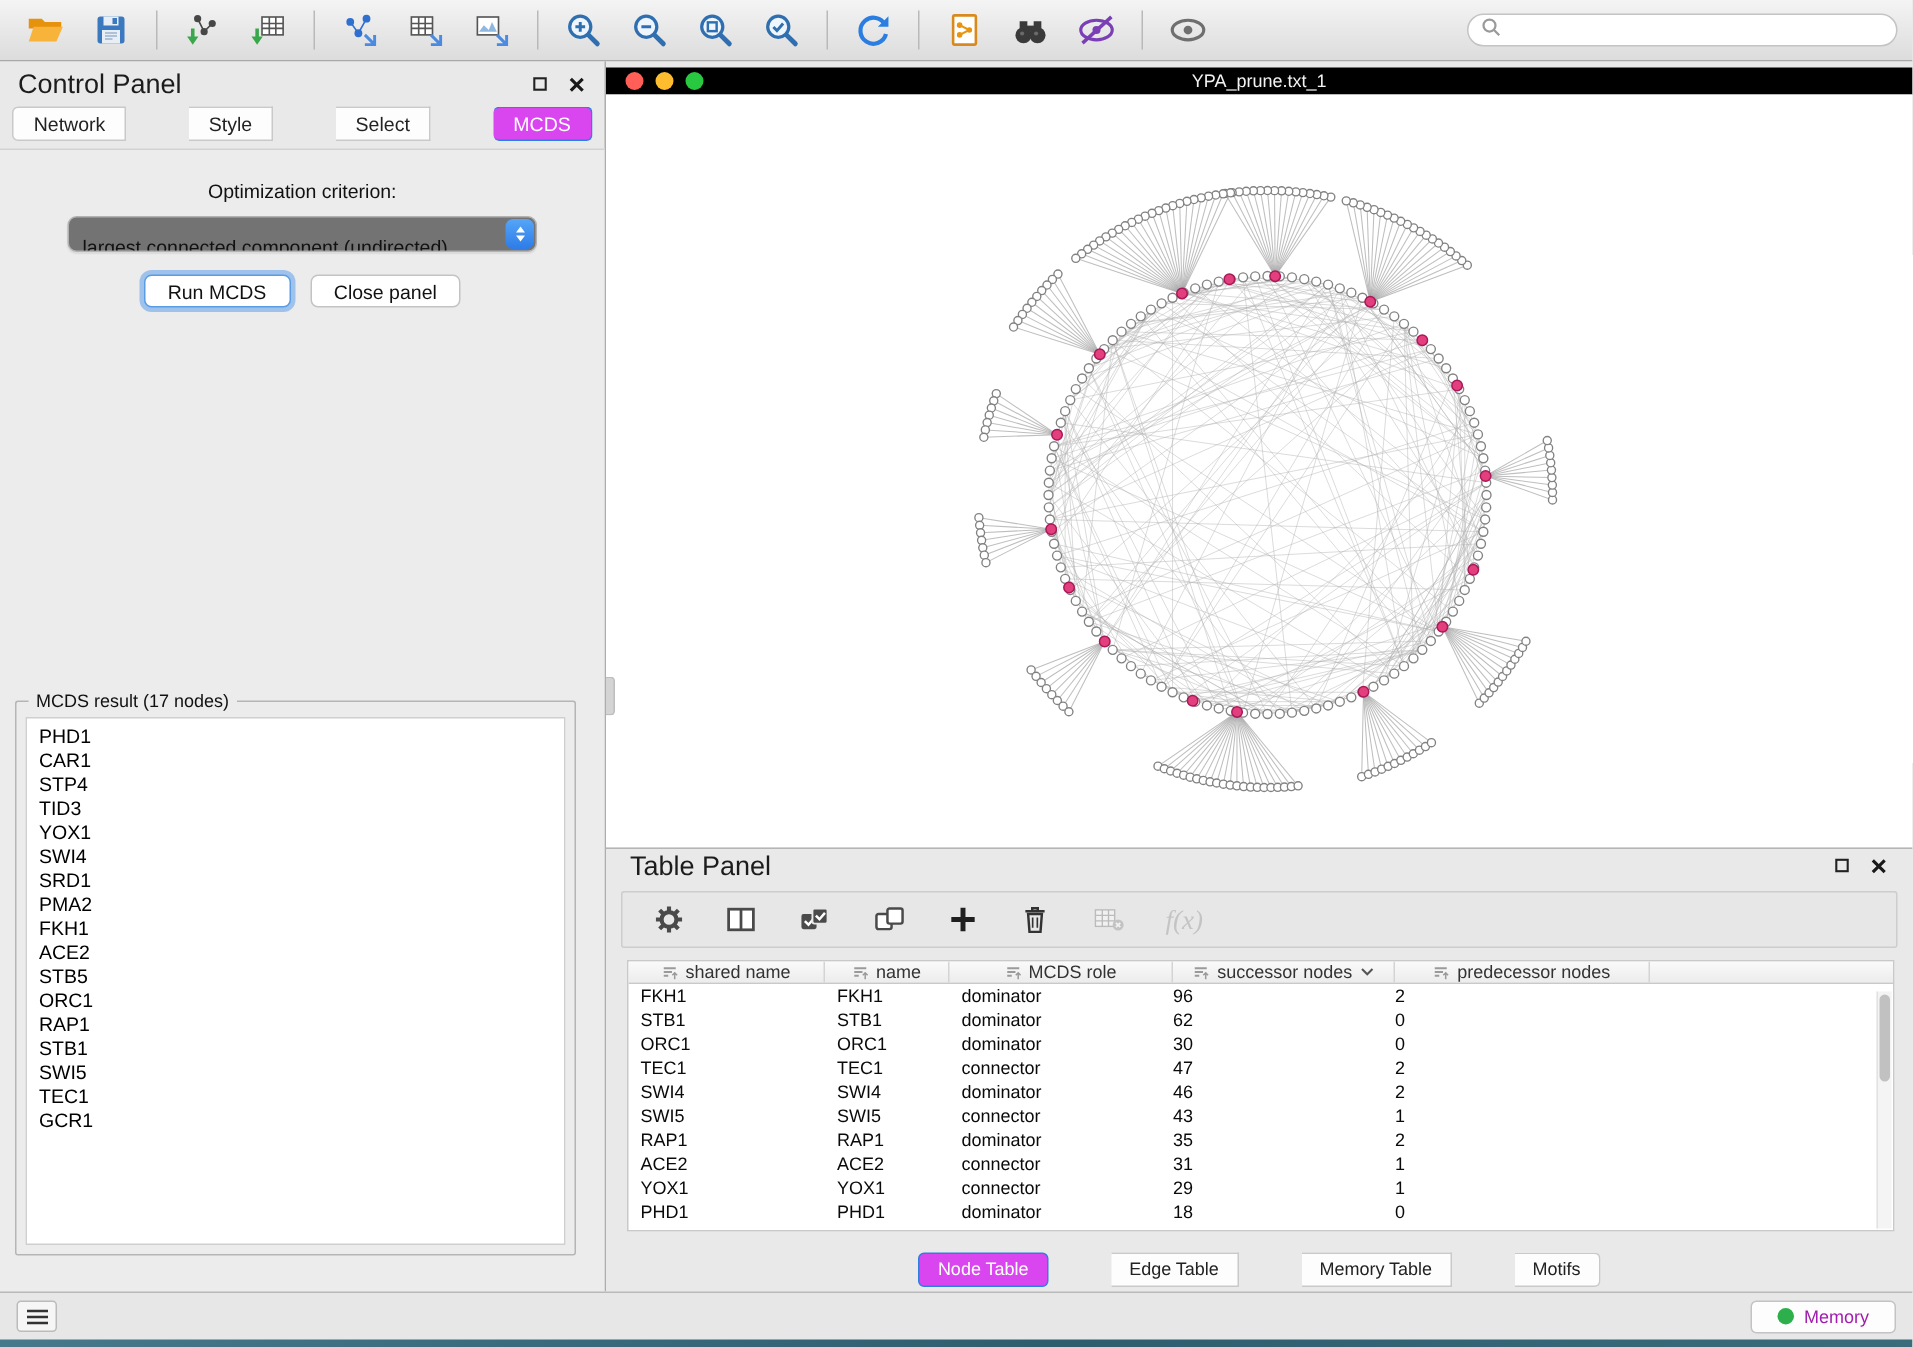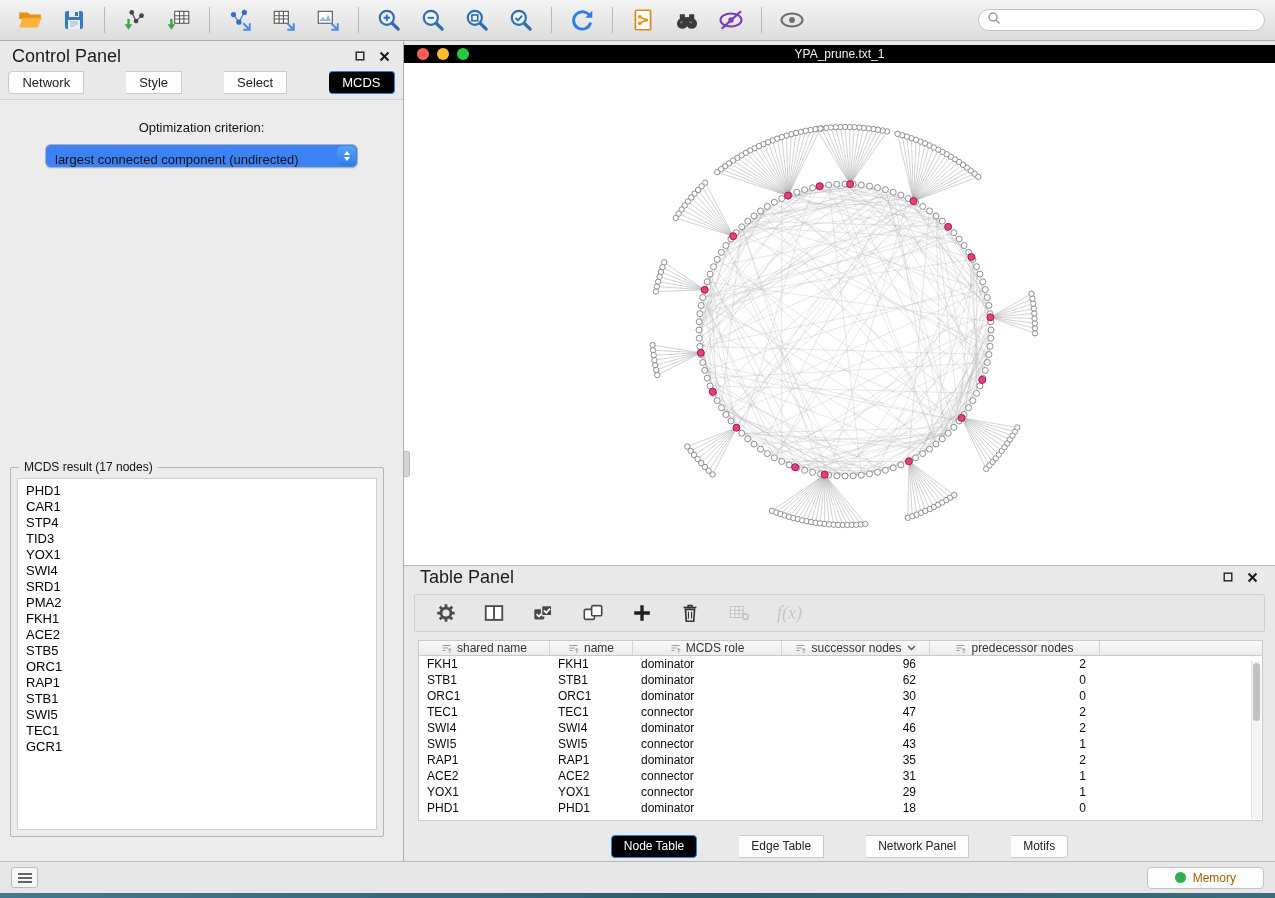--- a/index.html
+++ b/index.html
@@ -35,27 +35,27 @@
   .win-icons { margin-left:auto; display:flex; gap:10px; align-items:center; }
   .win-icon { width:14px; height:14px; display:flex; align-items:center; justify-content:center; cursor:pointer; background:none; border:none; }
   .seg { display:flex; justify-content:center;gap:42px; }
   .seg-btn {
     background:#fdfdfd; border:1px solid #c9c9c9; border-left:none;
     padding:3px 13px; font-size:13px; color:#222; cursor:pointer; line-height:15px;
     font-family:"Liberation Sans", sans-serif;
   }
   .seg-btn:first-child { border-left:1px solid #c9c9c9; border-radius:4px 0 0 4px; }
   .seg-btn:last-child { border-radius:0 4px 4px 0; }
-  .seg-btn.active { background:#000000; color:#fff; border-color:#2c7fdc; border-radius:4px; }
+  .seg-btn.active { background:#d946ef; color:#fff; border-color:#2c7fdc; border-radius:4px; }
   .cp-content { position:absolute; top:58px; left:0; right:0; bottom:0; background:#ececec; border-top:1px solid #d2d2d2; }
   .opt-label { text-align:center; margin-top:20px; font-size:13px; color:#111; }
   .dropdown {
-    width:313px; height:24px; margin:9px auto 0; background:#3b82f6;
+    width:313px; height:24px; margin:9px auto 0; background:#737373;
     border:1px solid #b2b2b2; border-radius:6px; position:relative;
-    display:flex; align-items:flex-end; padding:16px 26px 0 9px; font-size:13px; color:#111;
+    display:flex; align-items:center; padding:16px 26px 0 9px; font-size:13px; color:#111;
     box-shadow:0 1px 1px rgba(0,0,0,.08); cursor:pointer; white-space:nowrap; overflow:hidden;
   }
   .stepper {
     position:absolute; right:1px; top:1px; bottom:1px; width:19px; border-radius:5px;
     background:linear-gradient(#55a5f8,#2d7ce8);
     display:flex; flex-direction:column; align-items:center; justify-content:center; gap:2px;
   }
   .tri-up { width:0; height:0; border-left:3.5px solid transparent; border-right:3.5px solid transparent; border-bottom:4px solid #fff; }
   .tri-down { width:0; height:0; border-left:3.5px solid transparent; border-right:3.5px solid transparent; border-top:4px solid #fff; }
   .btn-row { display:flex; justify-content:center; gap:13px; margin-top:15px; }
@@ -100,35 +100,35 @@
   .tp-tool.disabled { opacity:.45; cursor:default; }
   .fx-label { font-family:"Liberation Serif", serif; font-style:italic; font-size:18px; color:#9a9a9a; }
   .table-wrap { margin:8px 12px 0 14px; background:#fff; border:1px solid #c9c9c9; position:relative; height:181px; overflow:hidden; }
   .thead { display:flex; height:15px; background:linear-gradient(#fafafa,#ececec); border-bottom:1px solid #c9c9c9; }
   .th { display:flex; align-items:center; justify-content:center; gap:5px; font-size:12px; color:#333;
     border-right:1px solid #d4d4d4; overflow:hidden; white-space:nowrap; cursor:pointer; flex:none; }
   .th-filler { flex:1; }
   .tbody { }
   .tr { display:flex; height:16px; align-items:center; cursor:default; }
   .td { font-size:12px; color:#0a0a0a; padding-left:8px; white-space:nowrap; overflow:hidden; flex:none; }
-  .td.num { text-align:right; padding-right:14px; padding-left:0; }
+  .td.num { padding-right:14px; padding-left:0; }
   .vscroll { position:absolute; top:20px; bottom:1px; right:1px; width:10px; background:#f4f4f4; border-left:1px solid #e2e2e2; }
   .vthumb { position:absolute; top:2px; left:1px; width:7px; height:58px; background:#c1c1c1; border-radius:4px; cursor:pointer; }
   .tp-tabs { display:flex; justify-content:center; margin-top:14px; }
   .tp-tabs .seg-btn { font-size:12px; padding:3px 12px; }
   
   .status-bar {
     position:absolute; left:0; right:0; bottom:5px; height:32px;
     background:#e7e7e7; border-top:1px solid #b9b9b9;
     display:flex; align-items:center; padding:0 11px;
   }
   .hamburger-btn { width:27px; height:21px; background:#f6f6f6; border:1px solid #bbb; border-radius:3px;
     display:flex; align-items:center; justify-content:center; cursor:pointer; }
   .memory-btn { margin-left:auto; height:22px; background:#fdfdfd; border:1px solid #c3c3c3; border-radius:4px;
-    display:flex; align-items:center; gap:7px; padding:0 27px; font-size:12px; color:#a16207; cursor:pointer;
+    display:flex; align-items:center; gap:7px; padding:0 17px; font-size:12px; color:#a21caf; cursor:pointer;
     font-family:"Liberation Sans", sans-serif; }
   .mem-dot { width:11px; height:11px; border-radius:50%; background:#2db04c; }
   .desktop-strip { position:absolute; left:0; right:0; bottom:0; height:5px;
     background:linear-gradient(90deg,#46798a,#2e5d6e 55%,#3a6c7c); }
 </style>
 </head>
 <body>
 
 <div class="toolbar">
   <button class="tb-btn">
@@ -295,20 +295,24 @@
         <div class="seg-btn active">MCDS</div>
       </div>
     <div class="cp-content">
       <div class="opt-label">Optimization criterion:</div>
       <div class="dropdown">
         <span>largest connected component (undirected)</span>
         <span class="stepper">
             <span class="tri-up"></span>
             <span class="tri-down"></span>
           </span>
+      </div>
+      <div class="btn-row">
+        <button class="btn focused">Run MCDS</button>
+        <button class="btn">Close panel</button>
       </div>
     </div>
     <div class="groupbox">
       <span class="groupbox-legend">MCDS result (17 nodes)</span>
       <div class="list-area">
           <div class="list-item">PHD1</div>
           <div class="list-item">CAR1</div>
           <div class="list-item">STP4</div>
           <div class="list-item">TID3</div>
           <div class="list-item">YOX1</div>
@@ -1220,21 +1224,21 @@
               <div class="td num" style="width: 170px;">0</div>
             </div>
           </div>
         <div class="vscroll">
             <div class="vthumb"></div>
           </div>
       </div>
       <div class="tp-tabs seg">
           <div class="seg-btn active">Node Table</div>
           <div class="seg-btn">Edge Table</div>
-          <div class="seg-btn">Network Panel</div>
+          <div class="seg-btn">Memory Table</div>
           <div class="seg-btn">Motifs</div>
         </div>
     </div>
   </div>
 </div>
 
 <div class="status-bar">
   <button class="hamburger-btn">
     <svg width="16" height="12" viewBox="0 0 16 12">
         <path d="M1 2h14M1 6h14M1 10h14" stroke="#333" stroke-width="1.6"></path>

